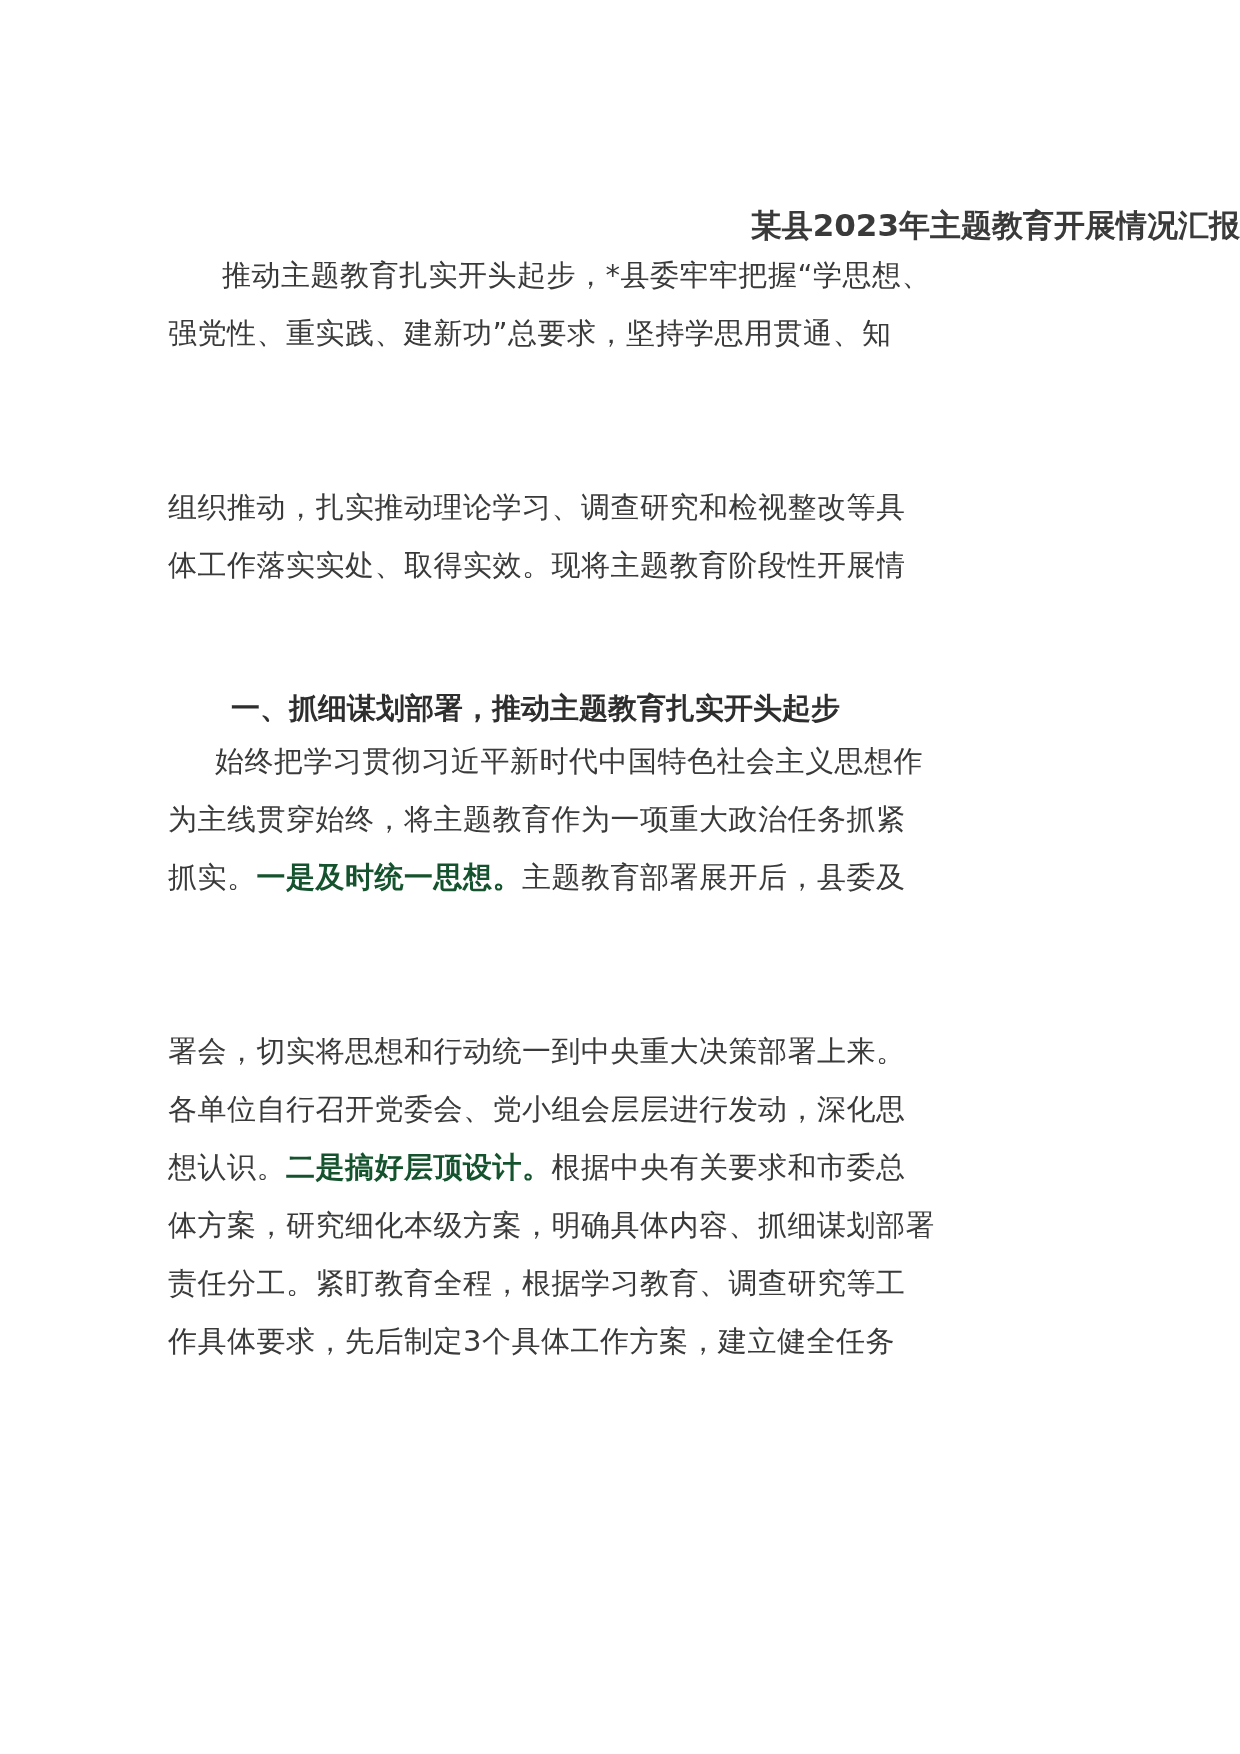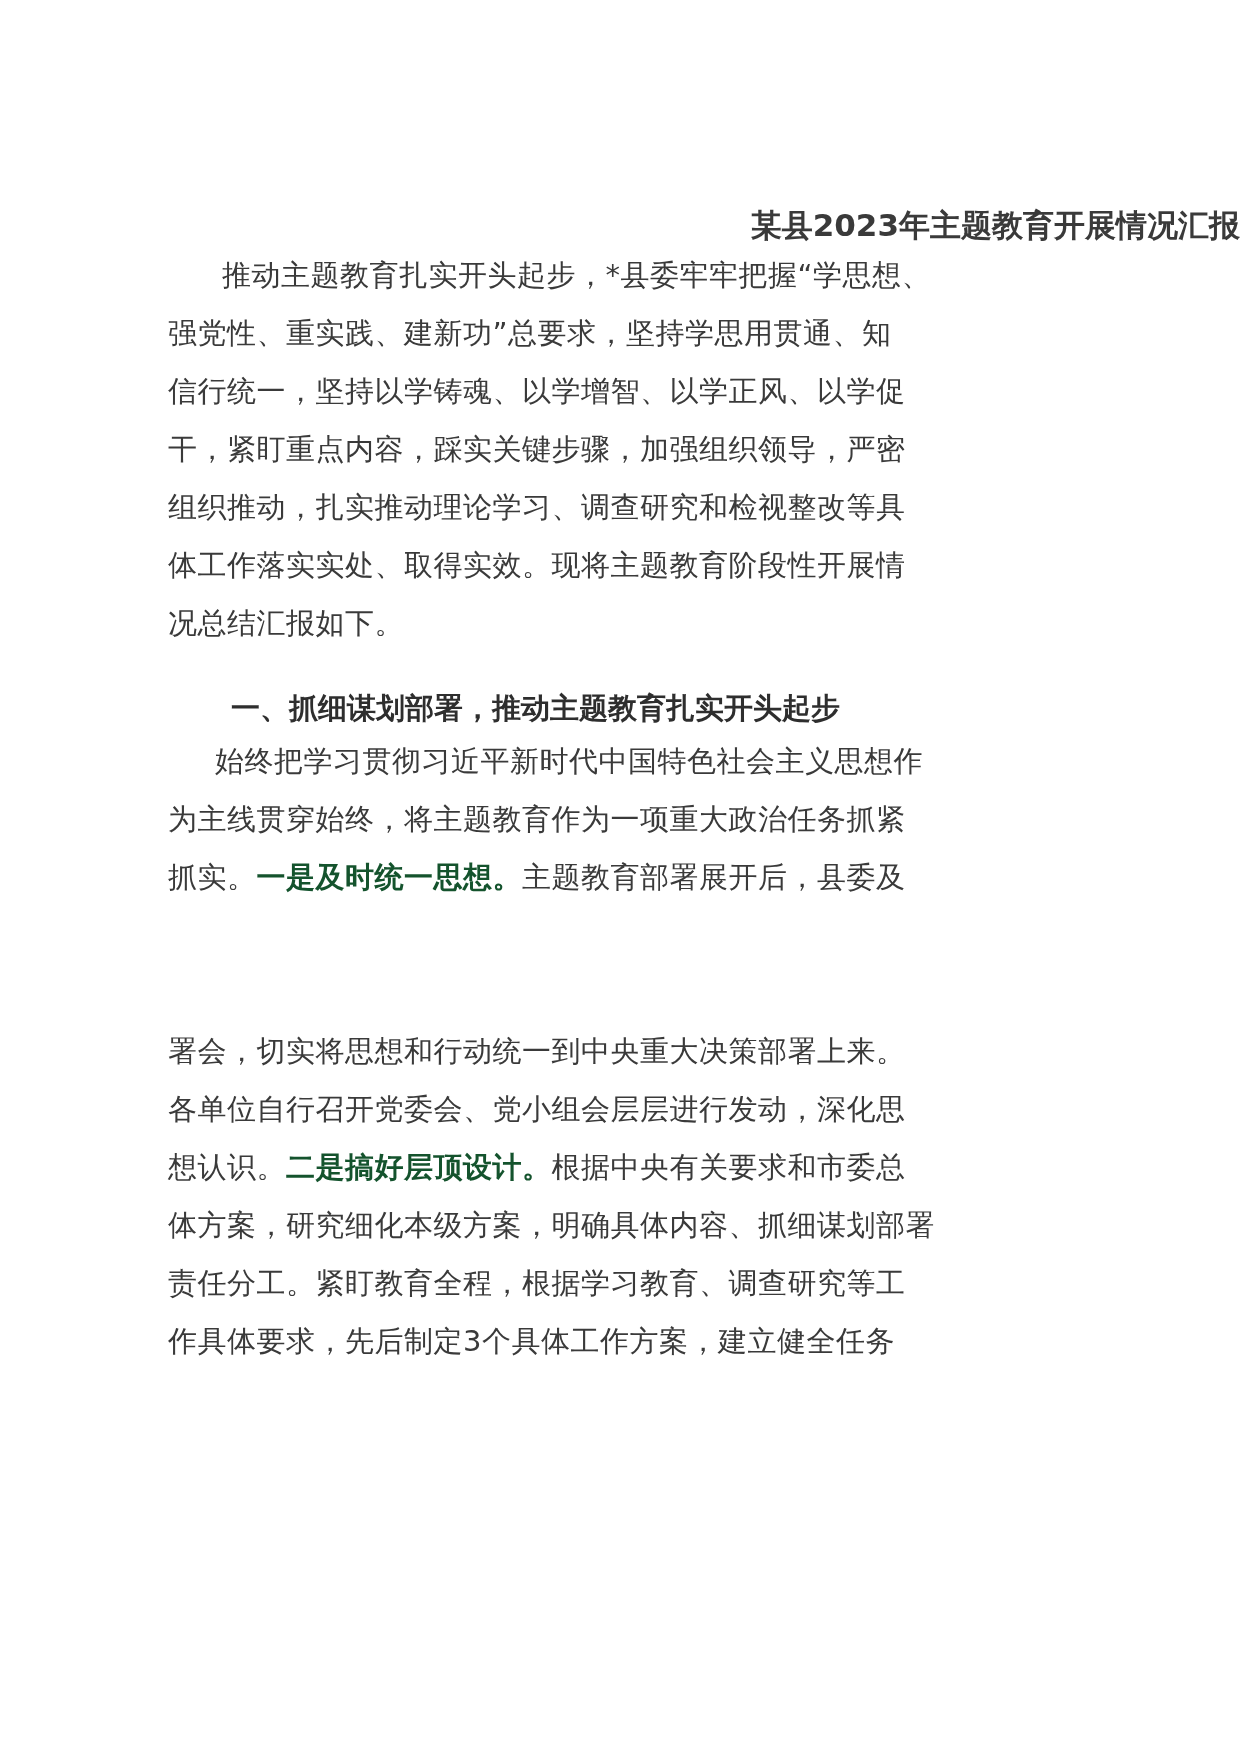--- a/index.html
+++ b/index.html
@@ -16,25 +16,22 @@
   b { font-weight: bold; color: #14532d; }
 </style>
 </head>
 <body>
 
 <div class="page">
   <h1 class="title">某县2023年主题教育开展情况汇报</h1>
 
   <div class="line indent" style="top:255px">推动主题教育扎实开头起步，*县委牢牢把握“学思想、</div>
   <div class="line" style="top:313px">强党性、重实践、建新功”总要求，坚持学思用贯通、知</div>
-  <div class="line" style="top:371px">信行统一，坚持以学铸魂、以学增智、以学正风、以学促</div>
-  <div class="line" style="top:429px">干，紧盯重点内容，踩实关键步骤，加强组织领导，严密</div>
   <div class="line" style="top:487px">组织推动，扎实推动理论学习、调查研究和检视整改等具</div>
   <div class="line" style="top:545px">体工作落实实处、取得实效。现将主题教育阶段性开展情</div>
-  <div class="line" style="top:603px">况总结汇报如下。</div>
 
   <h2 class="heading" style="top:672px">一、抓细谋划部署，推动主题教育扎实开头起步</h2>
 
   <div class="line" style="left:215px; top:741px">始终把学习贯彻习近平新时代中国特色社会主义思想作</div>
   <div class="line" style="top:799px">为主线贯穿始终，将主题教育作为一项重大政治任务抓紧</div>
   <div class="line" style="top:857px">
     <span>抓实。</span><b>一是及时统一思想。</b><span>主题教育部署展开后，县委及</span>
   </div>
   <div class="line" style="top:1031px">署会，切实将思想和行动统一到中央重大决策部署上来。</div>
   <div class="line" style="top:1089px">各单位自行召开党委会、党小组会层层进行发动，深化思</div>

